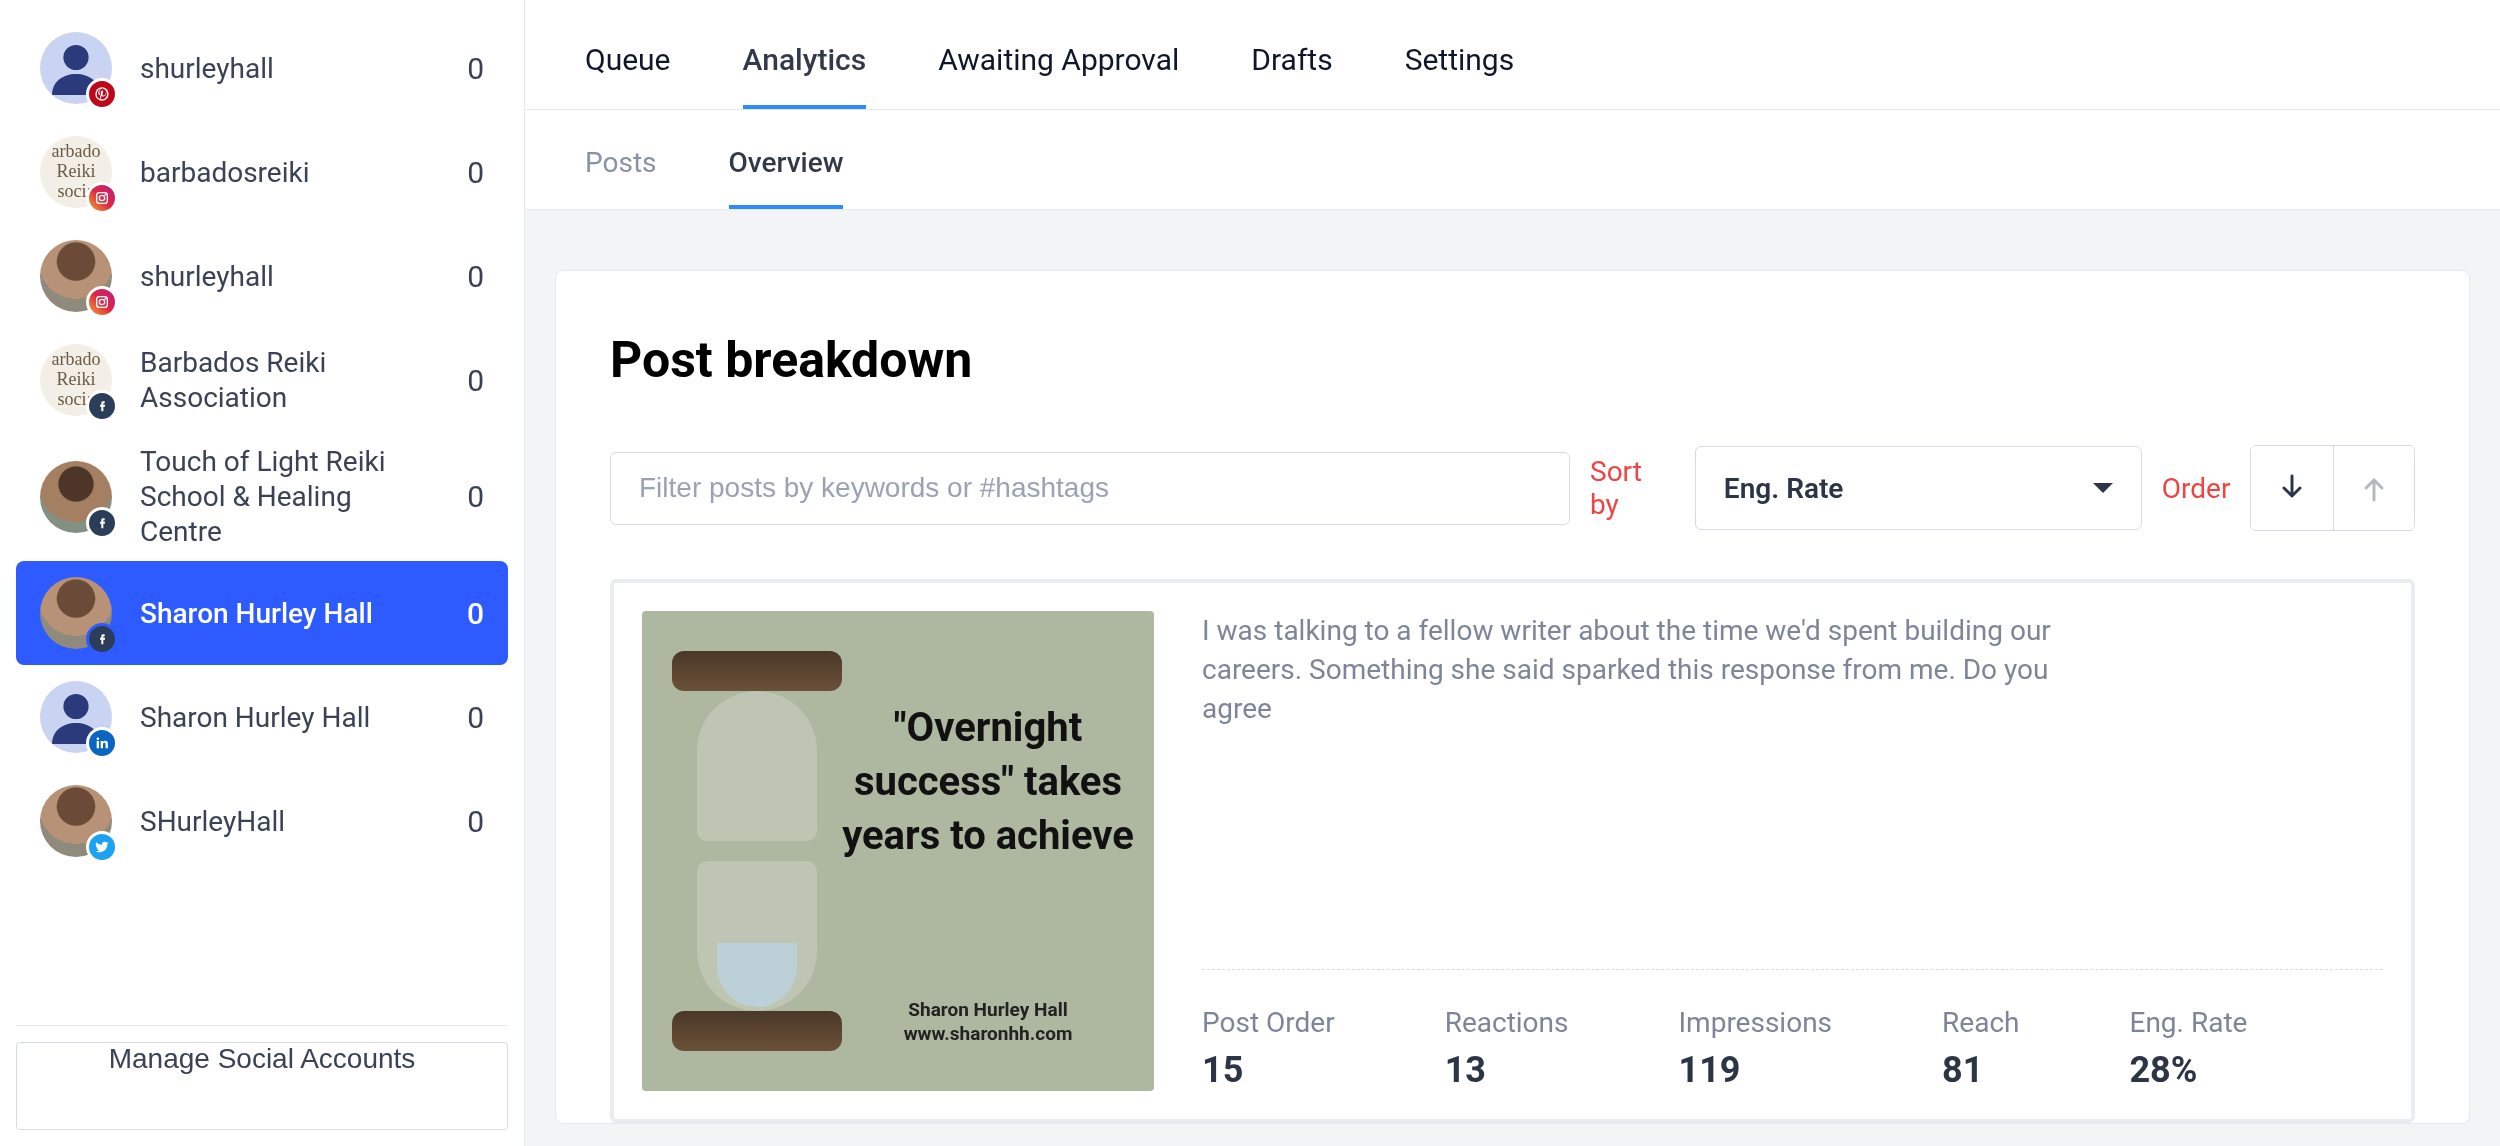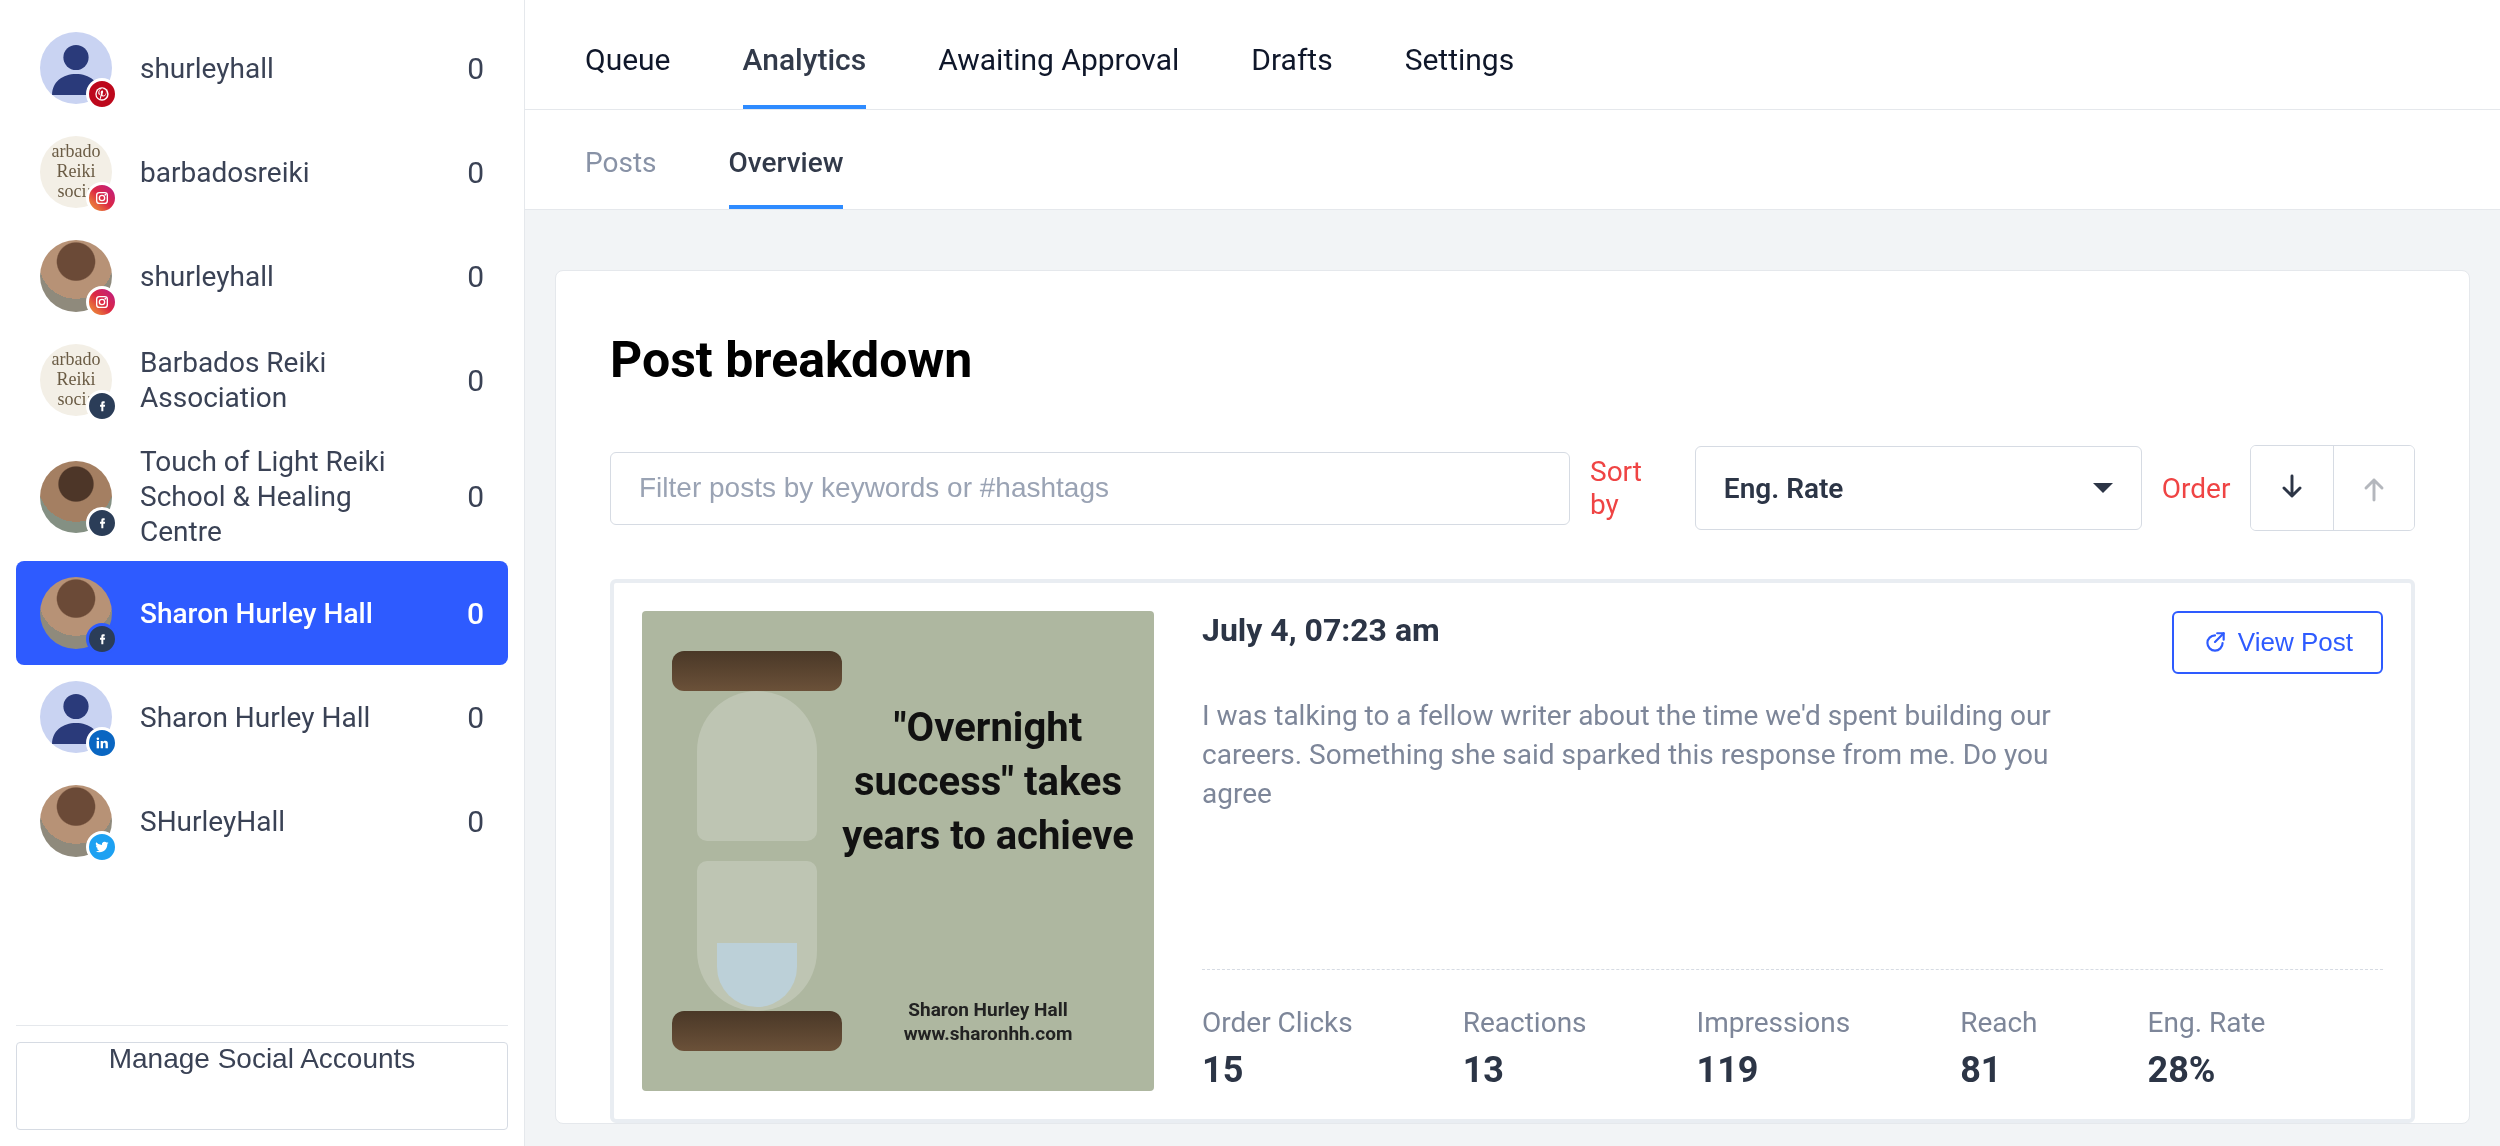--- a/index.html
+++ b/index.html
@@ -429,36 +429,25 @@
               <div class="base"></div>
             </div>
             <div class="quote-block">"Overnight success" takes years to achieve</div>
             <div class="quote-attrib">
               <div>Sharon Hurley Hall</div>
               <div>www.sharonhh.com</div>
             </div>
           </div>
 
           <div class="post-body">
-            <div class="post-header">
-              <div class="post-date">July 4, 07:23 am</div>
-              <button class="view-post-btn">
-                <svg viewBox="0 0 24 24">
-                  <path d="M12 5a7 7 0 1 0 7 7" stroke="#2e5bff" stroke-width="2" fill="none" stroke-linecap="round"></path>
-                  <path d="M14 3h6v6" stroke="#2e5bff" stroke-width="2" fill="none" stroke-linecap="round" stroke-linejoin="round"></path>
-                  <path d="M20 3l-8 8" stroke="#2e5bff" stroke-width="2" fill="none" stroke-linecap="round"></path>
-                </svg>
-                <span>View Post</span>
-              </button>
-            </div>
             <p class="post-text">I was talking to a fellow writer about the time we'd spent building our careers. Something she said sparked this response from me. Do you agree</p>
 
             <div class="metrics-row" id="metrics-row">
                 <div class="metric">
-    <div class="mlabel">Order Clicks</div>
+    <div class="mlabel">Post Order</div>
     <div class="mval">15</div>
   </div>
                 <div class="metric">
     <div class="mlabel">Reactions</div>
     <div class="mval">13</div>
   </div>
                 <div class="metric">
     <div class="mlabel">Impressions</div>
     <div class="mval">119</div>
   </div>

